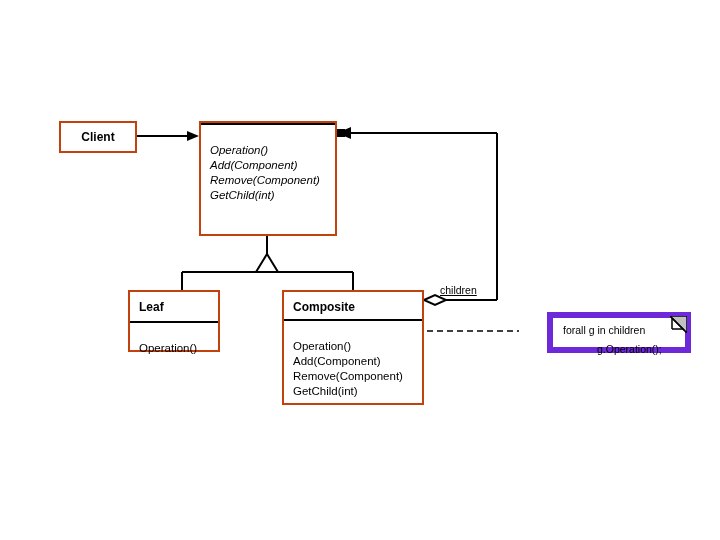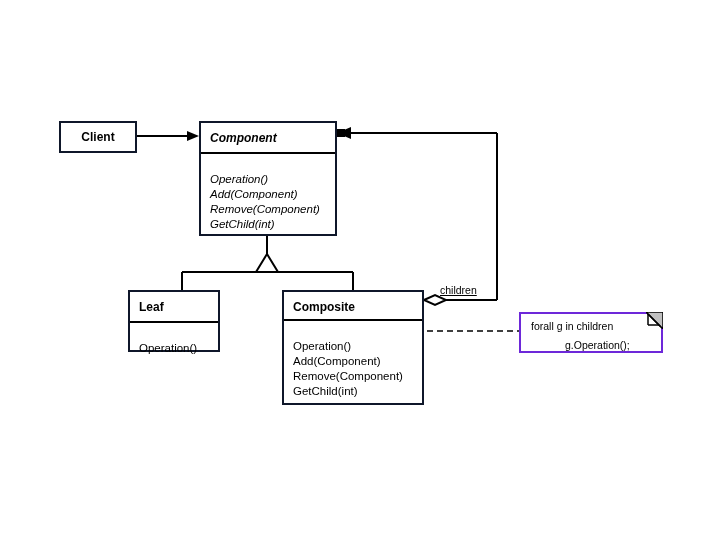--- a/index.html
+++ b/index.html
@@ -26,21 +26,21 @@
     left: 0;
     top: 0;
     width: 720px;
     height: 540px;
   }
 
   
   .uml-class {
     position: absolute;
     box-sizing: border-box;
-    border: 2px solid #0f172a;
+    border: 2px solid #c2410c;
     background: #ffffff;
     z-index: 3;
   }
   .class-name {
     box-sizing: border-box;
     font-size: 12px;
     font-weight: bold;
     line-height: 1;
     padding: 9px 0 0 9px;
     white-space: nowrap;
@@ -79,26 +79,26 @@
   #leaf-class .class-ops { height: 31px; }
 
   
   #composite-class { left: 282px; top: 290px; width: 142px; height: 115px; }
   #composite-class .class-name { height: 27px; }
   #composite-class .class-ops { height: 86px; }
 
   
   #note-box {
     position: absolute;
-    left: 519px;
+    left: 547px;
     top: 312px;
     width: 144px;
     height: 41px;
     box-sizing: border-box;
-    border: 2px solid #6d28d9;
+    border: 6px solid #6d28d9;
     background: #ffffff;
     z-index: 3;
   }
   #note-box .note-text {
     font-size: 10.5px;
     line-height: 13px;
     padding-top: 6px;
     padding-left: 10px;
     white-space: nowrap;
   }
@@ -169,21 +169,20 @@
       <rect x="369" y="328" width="7" height="7" fill="#ffffff" stroke="#000" stroke-width="1.5"></rect>
       <line x1="377" y1="331" x2="519" y2="331" stroke="#000" stroke-width="1.5" stroke-dasharray="6,4"></line>
     </g>
   </svg>
 
   <div class="uml-class" id="client-class">
     <div class="class-name">Client</div>
   </div>
 
   <div class="uml-class" id="component-class">
-    <div class="class-name abstract">Component</div>
     <div class="class-ops class-divider">
       <div class="op abstract">Operation()</div>
       <div class="op abstract">Add(Component)</div>
       <div class="op abstract">Remove(Component)</div>
       <div class="op abstract">GetChild(int)</div>
     </div>
   </div>
 
   <div class="uml-class" id="leaf-class">
     <div class="class-name">Leaf</div>

